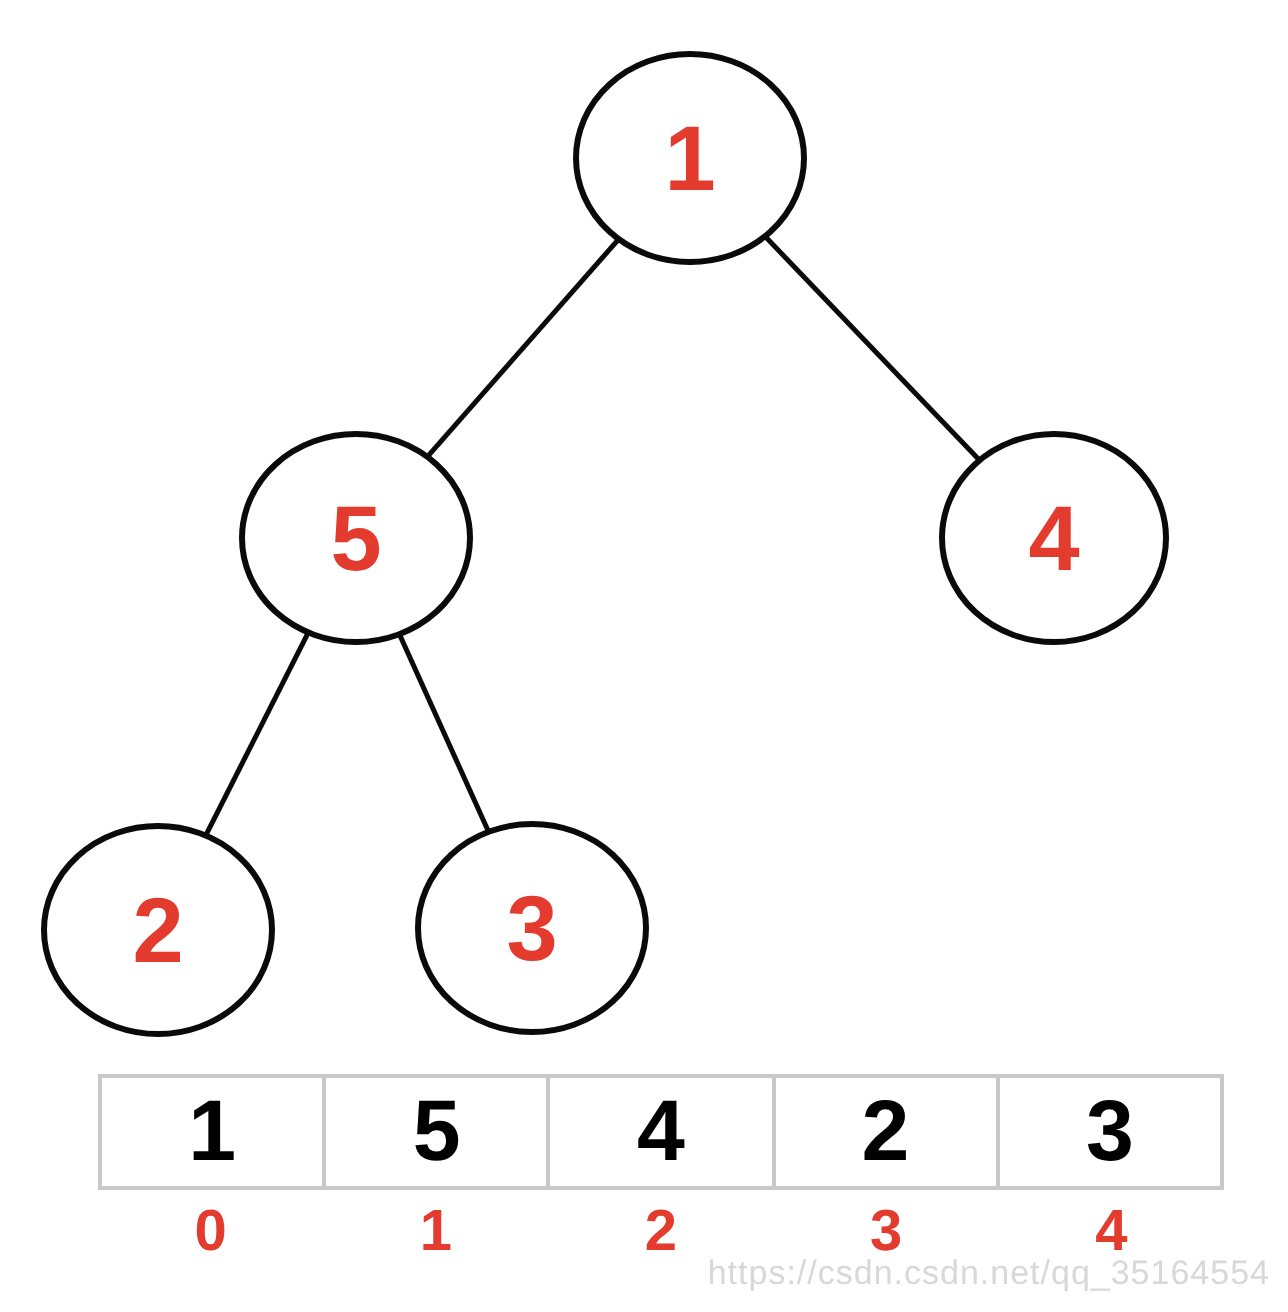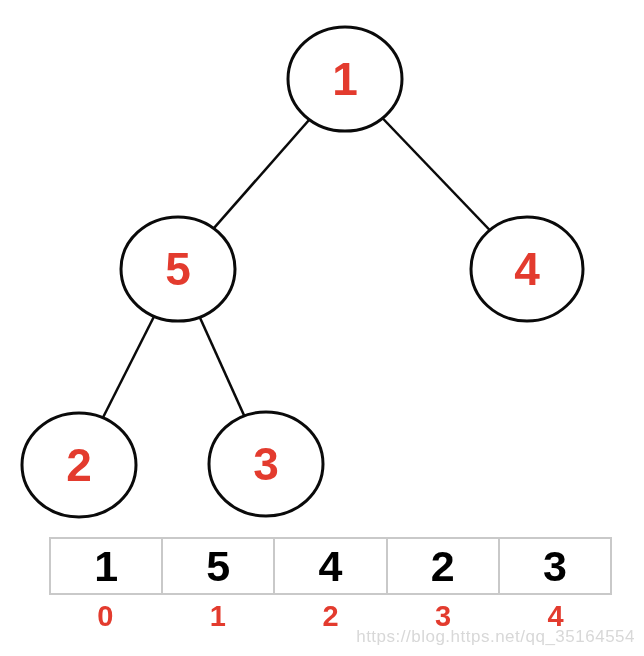--- a/index.html
+++ b/index.html
@@ -123,15 +123,15 @@
   </div>
 
   <div class="index-row">
     <div class="index-label">0</div>
     <div class="index-label">1</div>
     <div class="index-label">2</div>
     <div class="index-label">3</div>
     <div class="index-label">4</div>
   </div>
 
-  <div class="watermark">https://blog.https.net/qq_35164554</div>
+  <div class="watermark">https://csdn.csdn.net/qq_35164554</div>
 
 </div>
 
 </body></html>

